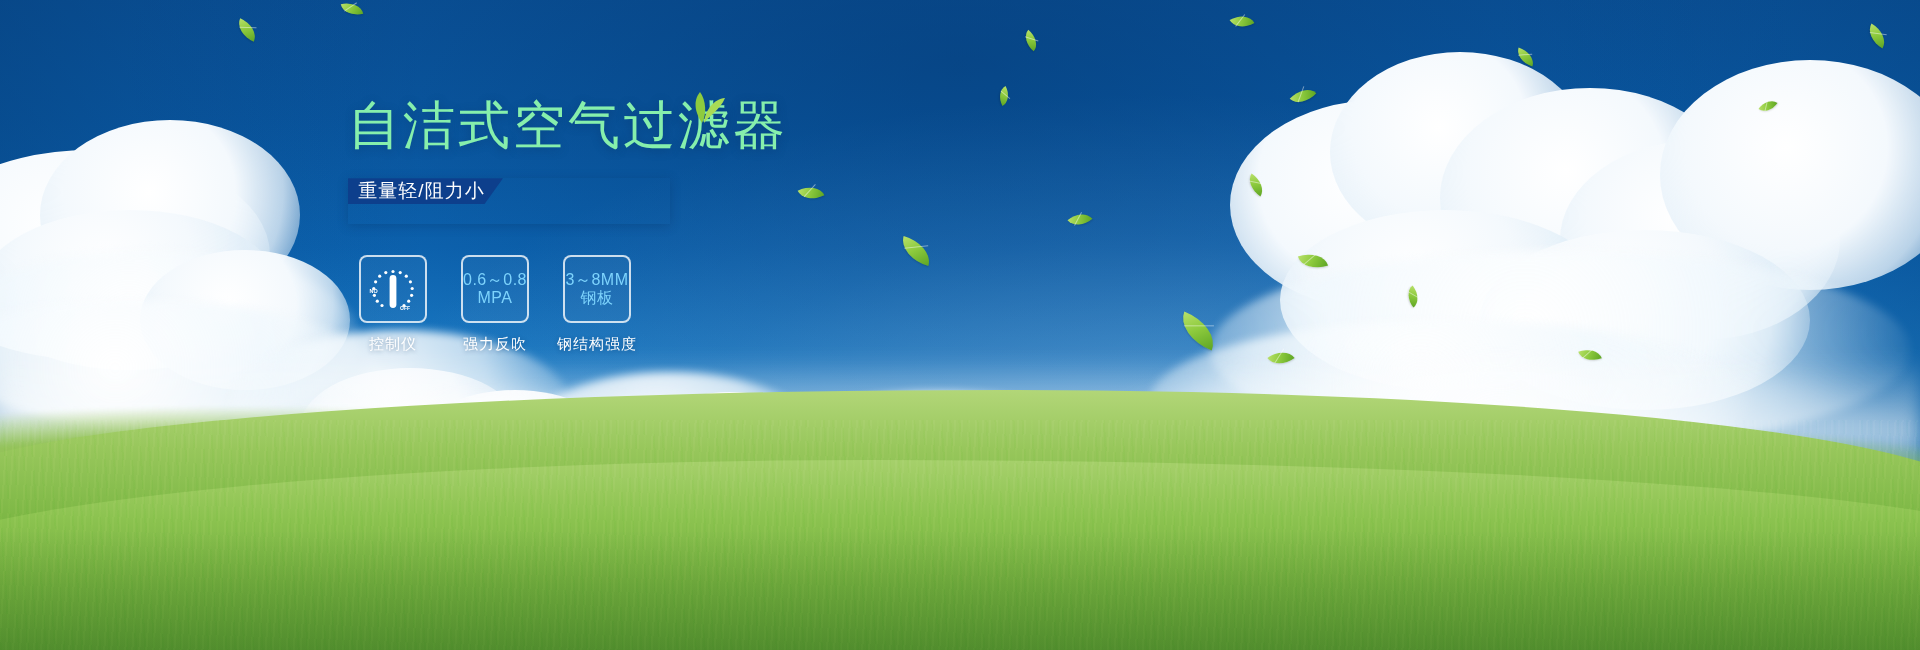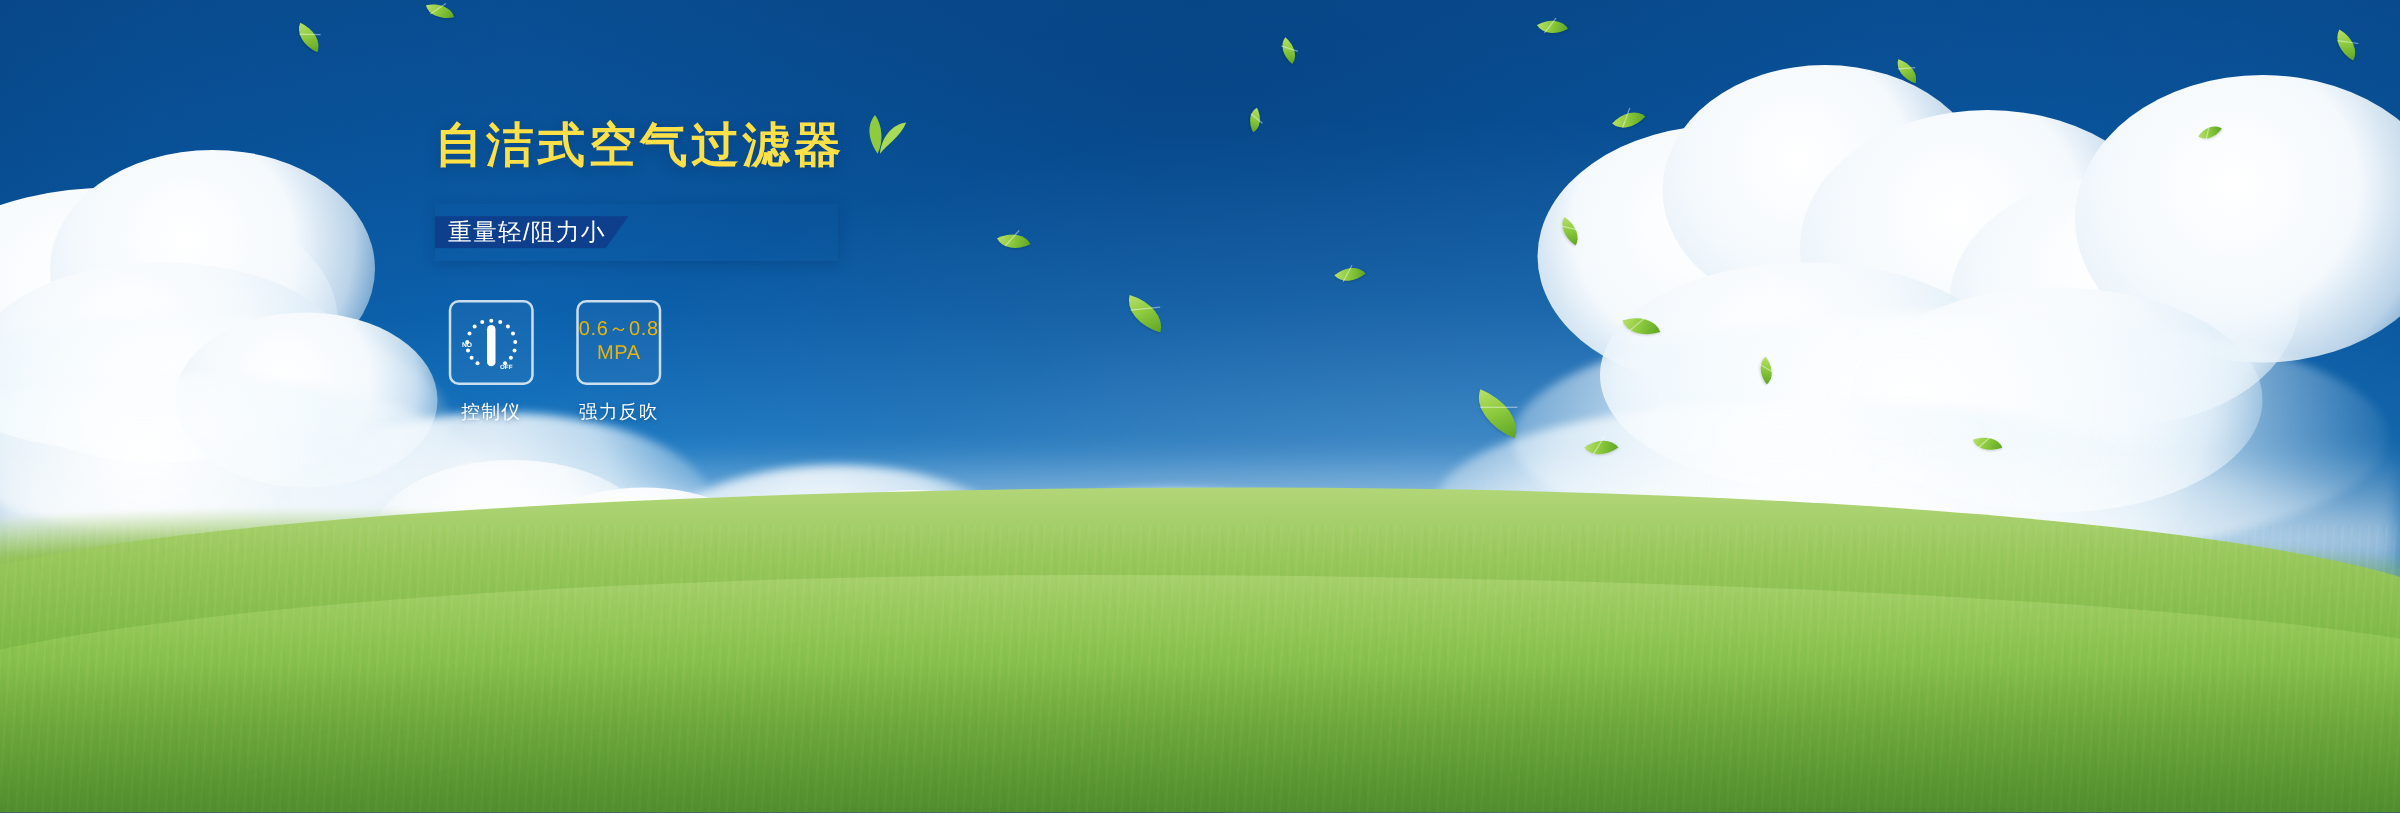--- a/index.html
+++ b/index.html
@@ -143,40 +143,40 @@
 
   
   .content {
     position: absolute;
     left: 348px;
     top: 96px;
     width: 700px;
   }
   .title {
     margin: 0;
-    color: #fde047;
-    font-size: 38px;
+    color: #86efac;
+    font-size: 52px;
     line-height: 1.12;
-    font-weight: 700;
+    font-weight: 400;
     letter-spacing: 3px;
     text-shadow: 0 2px 10px rgba(2,42,86,0.35);
     white-space: nowrap;
   }
   .title-leaf-deco {
     position: absolute;
     left: 332px;
     top: -6px;
     width: 46px;
     height: 34px;
     pointer-events: none;
   }
 
   .tags {
     display: flex;
-    align-items: center;
+    align-items: flex-start;
     margin-top: 24px;
     height: 46px;
     width: 322px;
     box-shadow: 0 2px 10px rgba(2,40,84,0.25);
   }
   .tag {
     display: flex;
     align-items: center;
     justify-content: center;
     font-size: 19px;
@@ -219,21 +219,21 @@
     border: 2px solid rgba(255,255,255,0.78);
     border-radius: 8px;
     display: flex;
     align-items: center;
     justify-content: center;
     box-sizing: border-box;
     position: relative;
     background: rgba(255,255,255,0.04);
   }
   .feature-text {
-    color: #eab308;
+    color: #7dd3fc;
     font-size: 16px;
     line-height: 1.15;
     text-align: center;
     letter-spacing: 0.5px;
   }
   .feature-caption {
     margin-top: 12px;
     color: #ffffff;
     font-size: 15px;
     letter-spacing: 1px;
@@ -359,17 +359,26 @@
         <div class="feature-box">
           <div class="feature-text">
             <div>0.6～0.8</div>
             <div>MPA</div>
           </div>
         </div>
         <div class="feature-caption">强力反吹</div>
       </div>
 
 
+      <div class="feature">
+        <div class="feature-box">
+          <div class="feature-text">
+            <div>3～8MM</div>
+            <div>钢板</div>
+          </div>
+        </div>
+        <div class="feature-caption">钢结构强度</div>
+      </div>
 
 
     </div>
   </div>
 </div>
 
 </body></html>

